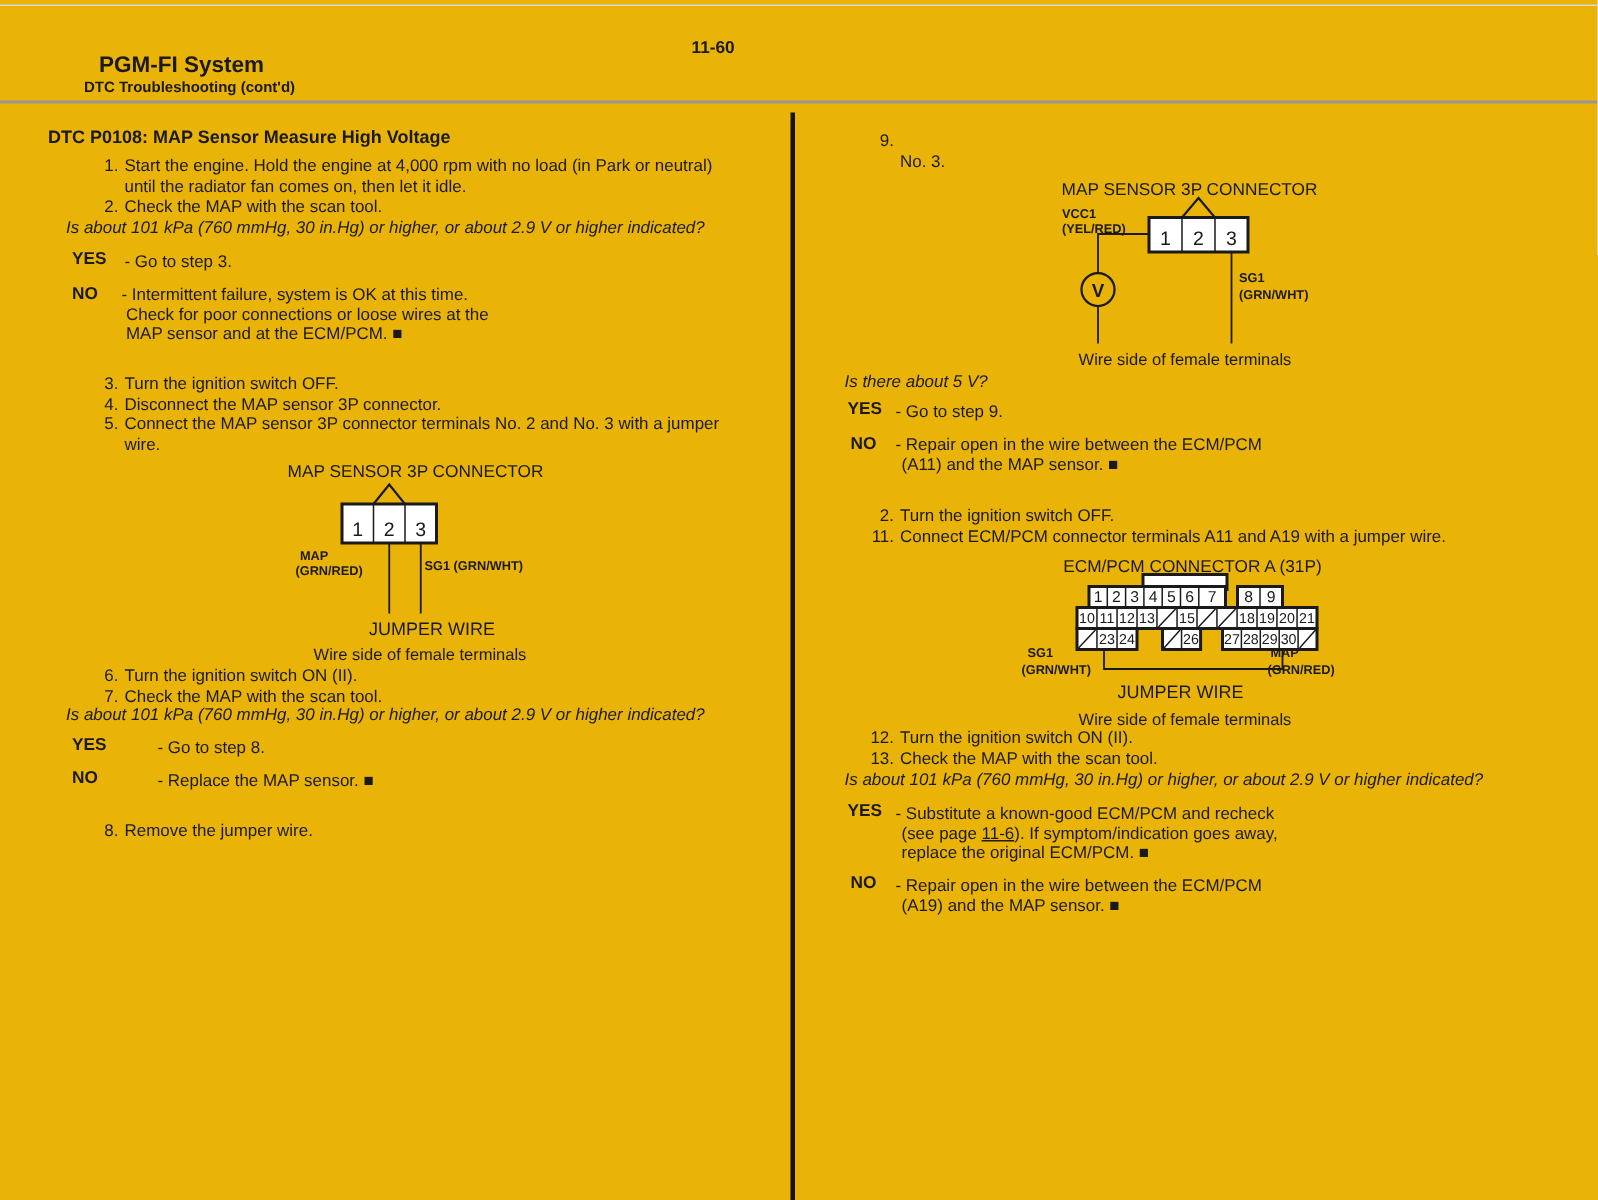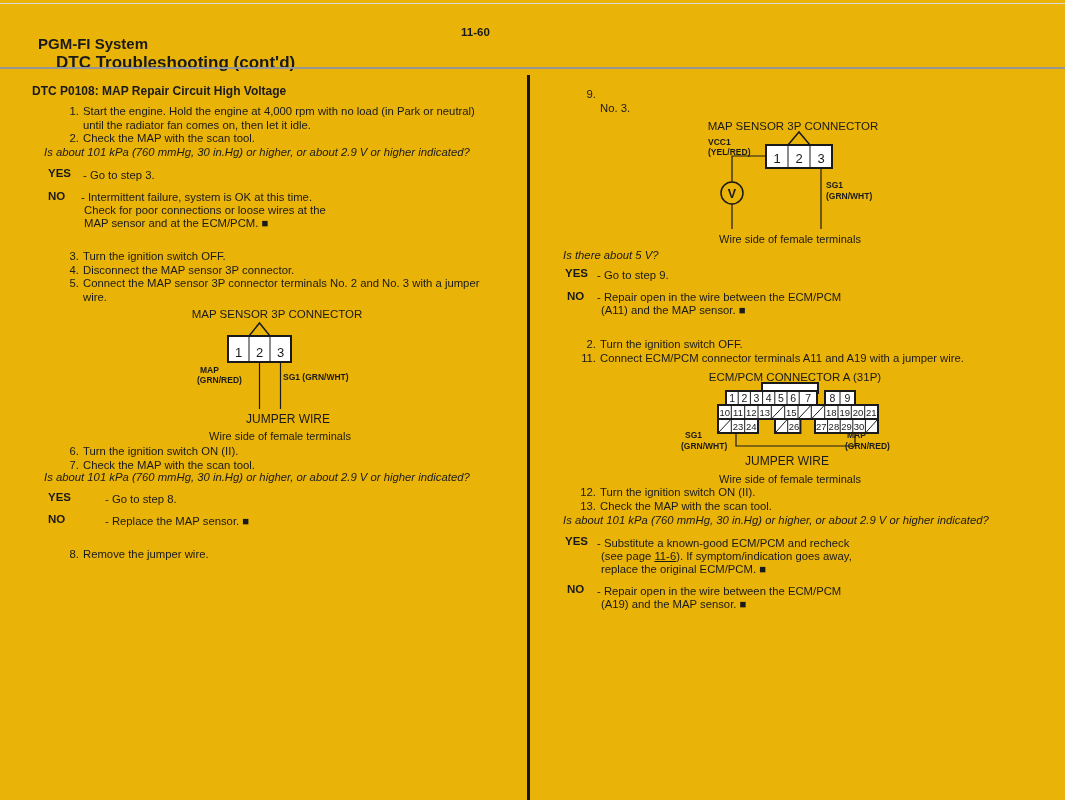--- a/index.html
+++ b/index.html
@@ -1,21 +1,21 @@
 <!DOCTYPE html>
 <html><head>
 <meta charset="utf-8">
 <style>
   html,body{margin:0;padding:0;background:#e8e8e8;}
   #page{position:relative;width:1065px;height:800px;background:#eab308;color:#1a1a1a;
         font-family:"Liberation Sans","DejaVu Sans",sans-serif;font-size:11.3px;overflow:hidden;}
   .abs{position:absolute;}
   .pgnum{font-weight:bold;font-size:11.5px;}
-  .h1{font-weight:bold;font-size:15px;}
-  .h2{font-weight:bold;font-size:17px;}
+  .h1{font-weight:bold;font-size:15px;margin-left:28px;}
+  .h2{font-weight:bold;font-size:10px;}
   .rule{background:#969696;height:2px;width:1065px;}
   .topline{background:#d8d8d8;height:1px;width:1065px;}
   .divider{background:#141414;width:3px;}
   .dtc{font-weight:bold;font-size:12px;}
   .q{font-style:italic;}
   .step-row{display:flex;line-height:13.5px;}
   .num{flex:none;text-align:right;}
   .lnum{width:49px;}
   .rnum{width:41px;}
   .t{margin-left:4px;}
@@ -46,21 +46,21 @@
 
 <div id="page">
 
   <div class="abs topline" style="left:0;top:3px"></div>
   <div class="abs pgnum" style="left:461px;top:26px">11-60</div>
   <div class="abs h1" style="left:38px;top:35px">PGM-FI System</div>
   <div class="abs h2" style="left:56px;top:53px">DTC Troubleshooting (cont'd)</div>
   <div class="abs rule" style="left:0;top:67px"></div>
   <div class="abs divider" style="left:527px;top:75px;height:725px"></div>
 
-  <div class="abs dtc" style="left:32px;top:84px">DTC P0108: MAP Repair Circuit High Voltage</div>
+  <div class="abs dtc" style="left:32px;top:84px">DTC P0108: MAP Sensor Measure High Voltage</div>
 
   <div class="abs" style="left:30px;top:105px">
     <div class="step-row">
       <span class="num lnum">1.</span>
       <span class="t">Start the engine. Hold the engine at 4,000 rpm with no load (in Park or neutral)</span>
     </div>
     <div class="step-row">
       <span class="num lnum"></span>
       <span class="t cont">until the radiator fan comes on, then let it idle.</span>
     </div>

